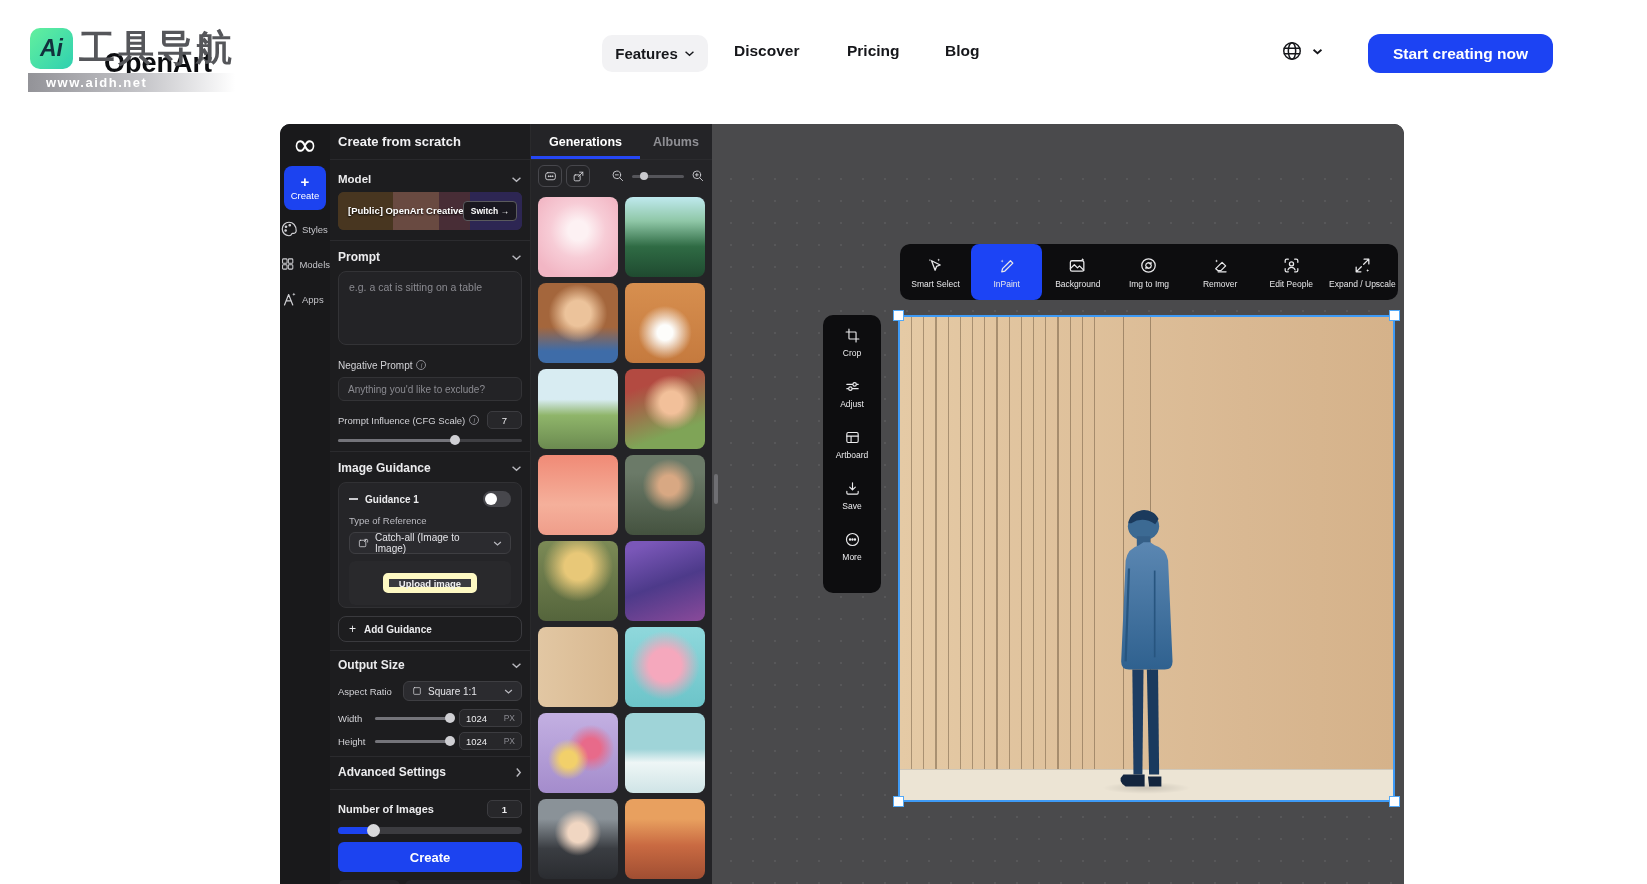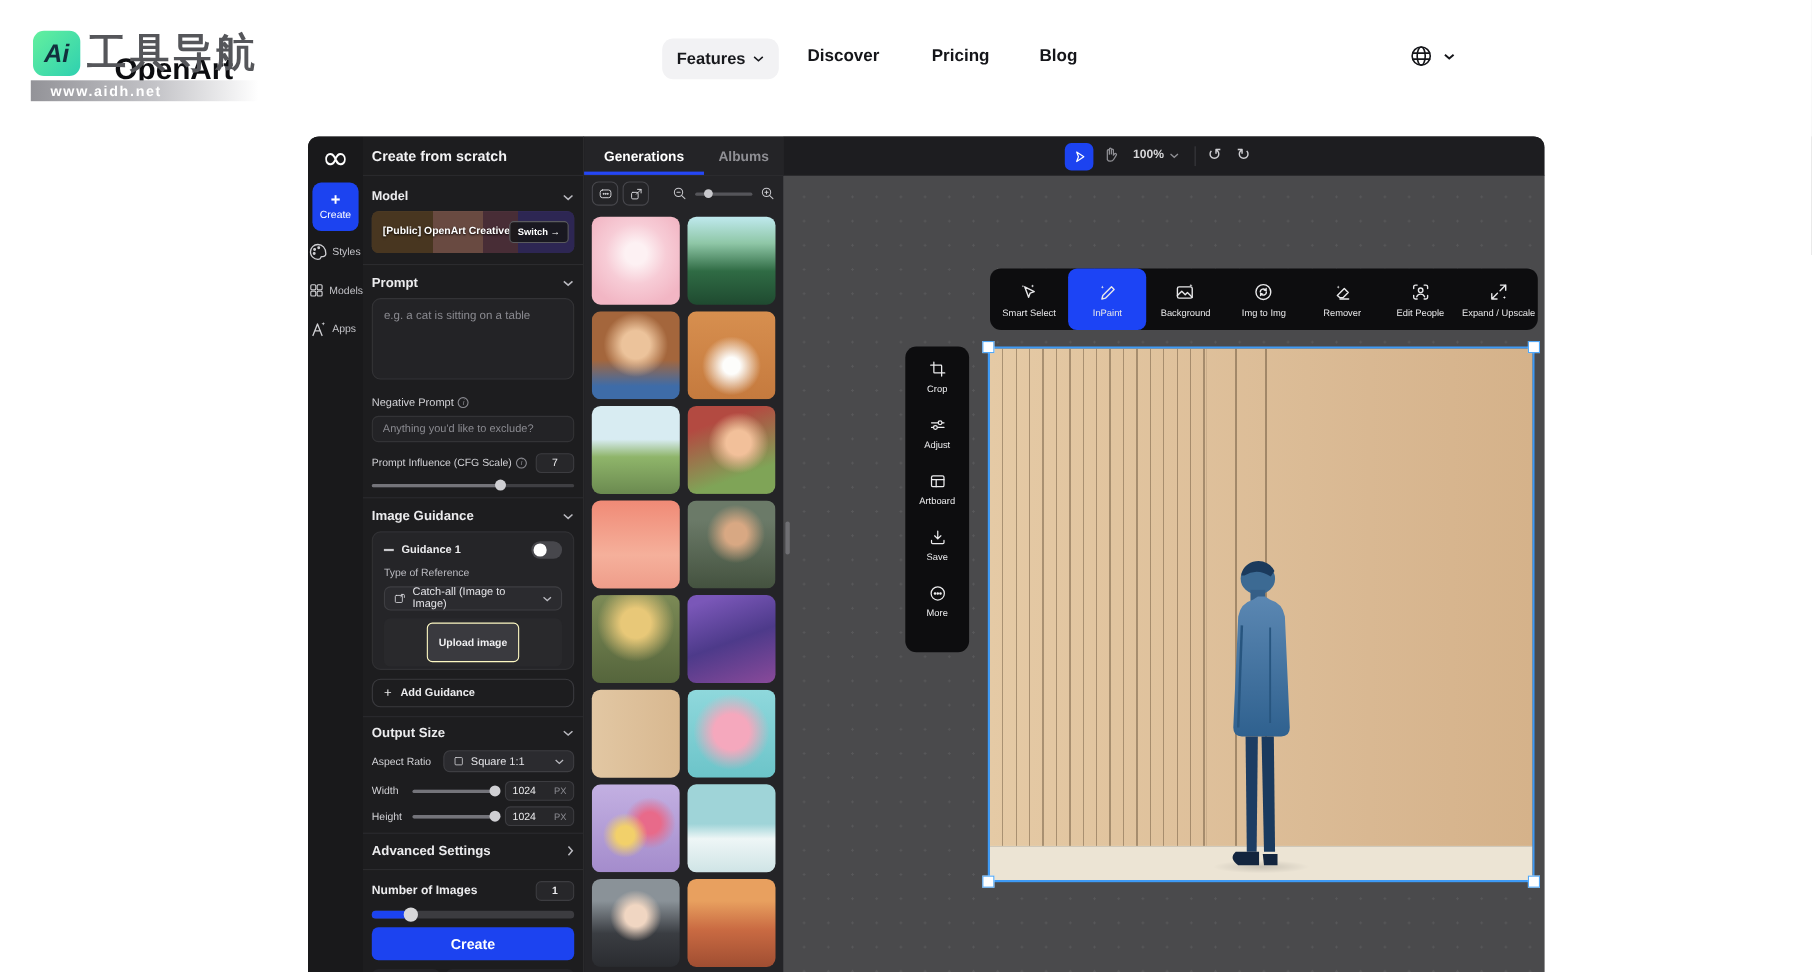--- a/index.html
+++ b/index.html
@@ -87,21 +87,21 @@
   #guid-item-row .dash { width:9px; height:2px; background:#c9c9cd; flex:none; }
   #guid-item-row .nm { flex:1; font-size:10px; font-weight:700; color:#ececee; }
   #guid-toggle { width:28px; height:16px; border-radius:9px; background:#47474c; position:relative; cursor:pointer; }
   #guid-toggle .tknob { position:absolute; left:2px; top:2px; width:12px; height:12px; border-radius:50%; background:#fff; }
   #type-label { margin-top:8px; height:12px; font-size:9.5px; color:#bcbcc2; }
   .dropdown { margin-top:5px; height:22px; background:#2b2b2f; border:1px solid #3e3e42; border-radius:6px;
     display:flex; align-items:center; gap:6px; padding:0 8px; font-size:10px; color:#e4e4e8; cursor:pointer; }
   .dropdown .grow { flex:1; }
   #upload-zone { margin-top:7px; height:44px; background:#29292c; border-radius:6px;
     display:flex; align-items:center; justify-content:center; }
-  #upload-btn { height:36px; padding:0 10px; background:#3a3a3f; border:1px solid #fef9c3; border-radius:5px;
+  #upload-btn { height:20px; padding:0 10px; background:#3a3a3f; border:6px solid #fef9c3; border-radius:5px;
     color:#f0f0f2; font-size:9.5px; font-weight:700; display:flex; align-items:center; cursor:pointer; }
   #add-guidance { margin-top:8px; height:26px; border:1px solid #3a3a3e; border-radius:8px;
     display:flex; align-items:center; gap:8px; padding:0 10px; font-size:10px; font-weight:700; color:#ececee; cursor:pointer; }
   #add-guidance .plus { font-size:12px; font-weight:400; }
   #output-row { margin-top:6px; height:16px; }
   #aspect-row { margin-top:8px; height:20px; display:flex; align-items:center;justify-content:center; }
   #aspect-row .lab { width:65px; font-size:9.5px; color:#d2d2d6; }
   #aspect-dd { flex:1; margin-top:0; height:20px; }
   .dim-row { margin-top:8px; height:18px; display:flex; align-items:center; }
   .dim-row .lab { width:37px; font-size:9.5px; color:#d2d2d6; }
@@ -215,20 +215,21 @@
   <div id="globe-wrap">
     <svg class="lin" width="22" height="22" viewBox="0 0 24 24" style="color:#15161a">
       <circle cx="12" cy="12" r="9"></circle>
         <ellipse cx="12" cy="12" rx="4" ry="9"></ellipse>
         <path d="M3.6 9h16.8M3.6 15h16.8"></path>
     </svg>
     <svg class="chev" viewBox="0 0 12 8">
         <polyline points="1.5,2 6,6 10.5,2" style="stroke:#15161a;stroke-width:2"></polyline>
       </svg>
   </div>
+  <div id="cta">Start creating now</div>
 </div>
 
 <div id="app">
 
   <div id="rail">
     <div id="rail-logo">∞</div>
     <div id="rail-create">
       <span class="plus">+</span>
       <span class="lbl">Create</span>
     </div>
@@ -460,41 +461,20 @@
         <div class="thumb" style="background: radial-gradient(circle at 50% 48%, rgb(245, 168, 189) 28%, rgba(0, 0, 0, 0) 60%), linear-gradient(rgb(143, 216, 220), rgb(108, 196, 201));"></div>
         <div class="thumb" style="background: radial-gradient(circle at 38% 58%, rgb(242, 208, 106) 12%, rgba(0, 0, 0, 0) 30%), radial-gradient(circle at 66% 44%, rgb(232, 106, 138) 14%, rgba(0, 0, 0, 0) 34%), linear-gradient(rgb(195, 176, 226), rgb(164, 140, 204));"></div>
         <div class="thumb" style="background: linear-gradient(rgb(159, 212, 216) 45%, rgb(238, 246, 246) 62%, rgb(207, 228, 230));"></div>
         <div class="thumb" style="background: radial-gradient(circle at 50% 42%, rgb(240, 214, 194) 16%, rgba(0, 0, 0, 0) 38%), linear-gradient(rgb(138, 146, 152) 25%, rgb(58, 61, 66) 62%, rgb(42, 44, 48));"></div>
         <div class="thumb" style="background: linear-gradient(rgb(232, 160, 95) 25%, rgb(201, 106, 66) 58%, rgb(160, 78, 50));"></div>
       </div>
   </div>
 
   <div id="canvas">
     <div id="canvas-body"></div>
-    <div id="canvas-header">
-      <div id="tool-cursor">
-        <svg width="13" height="13" viewBox="0 0 24 24">
-          <path d="M7 4l12 8-12 8 3-8z" fill="none" stroke="#fff" stroke-width="2" stroke-linejoin="round"></path>
-        </svg>
-      </div>
-      <div id="tool-hand">
-        <svg class="lin" width="17" height="17" viewBox="0 0 24 24">
-          <path d="M8 12.5V7a1.3 1.3 0 012.6 0v4.5V5.2a1.3 1.3 0 012.6 0v6V6.4a1.3 1.3 0 012.6 0v6.4l1.6-1.8a1.4 1.4 0 012.1 1.8l-3.2 5.2a5 5 0 01-4.3 2.5h-.6a4 4 0 01-3.4-2z"></path>
-        </svg>
-      </div>
-      <div id="zoom-level">
-        <span>100%</span>
-        <svg class="chev" viewBox="0 0 12 8" style="width:9px">
-            <polyline points="1.5,2 6,6 10.5,2" style="stroke:#8f8f94"></polyline>
-          </svg>
-      </div>
-      <div id="hdr-divider"></div>
-      <div id="undo-btn">↺</div>
-      <div id="redo-btn">↻</div>
-    </div>
 
     <div id="side-toolbar">
       <div class="st-item">
         <svg class="lin" viewBox="0 0 24 24">
             <path d="M7 3v13a1 1 0 001 1h13M3 7h13a1 1 0 011 1v13"></path>
           </svg>
         <span>Crop</span>
       </div>
       <div class="st-item">
         <svg class="lin" viewBox="0 0 24 24">

